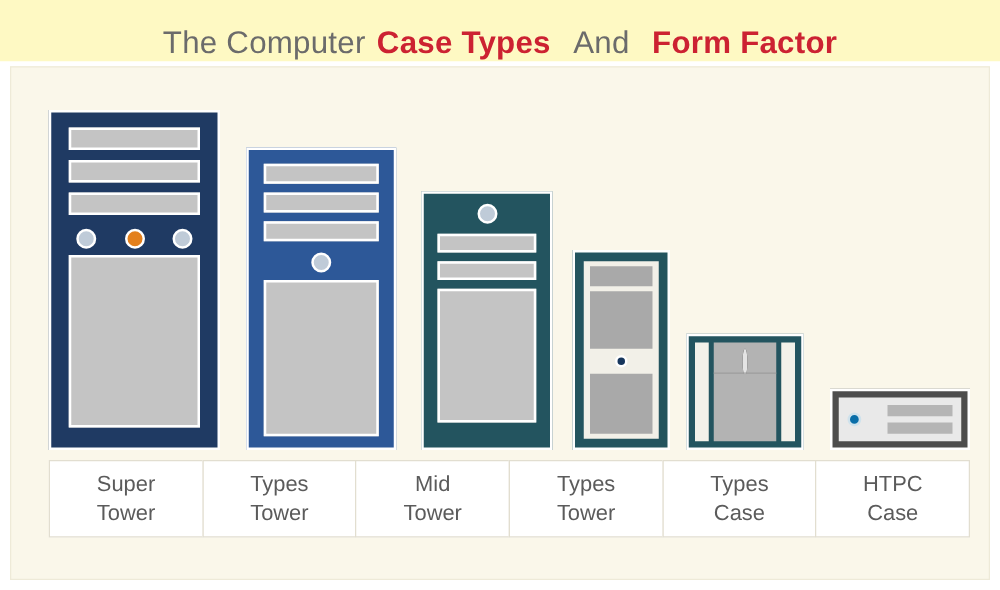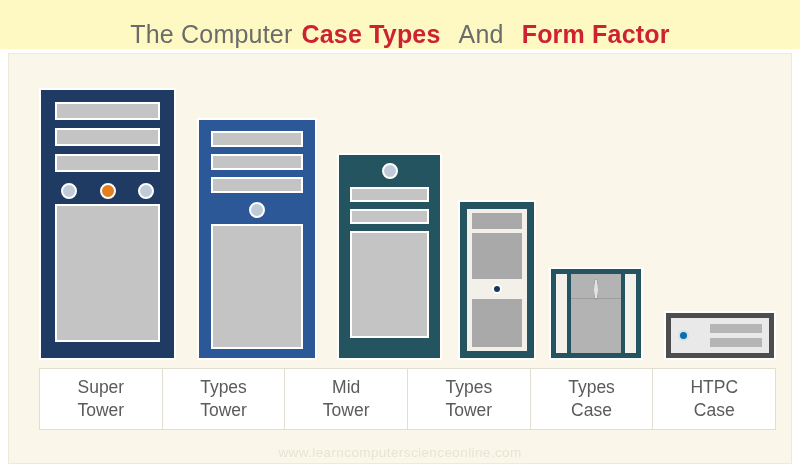--- a/index.html
+++ b/index.html
@@ -373,16 +373,15 @@
       <div class="label-cell">
         <span>Types</span>
         <span>Case</span>
       </div>
       <div class="label-cell">
         <span>HTPC</span>
         <span>Case</span>
       </div>
     </div>
 
-    <div class="watermark">www.learncomputerscienceonline.com</div>
 
   </div>
 </div>
 
 </body></html>

